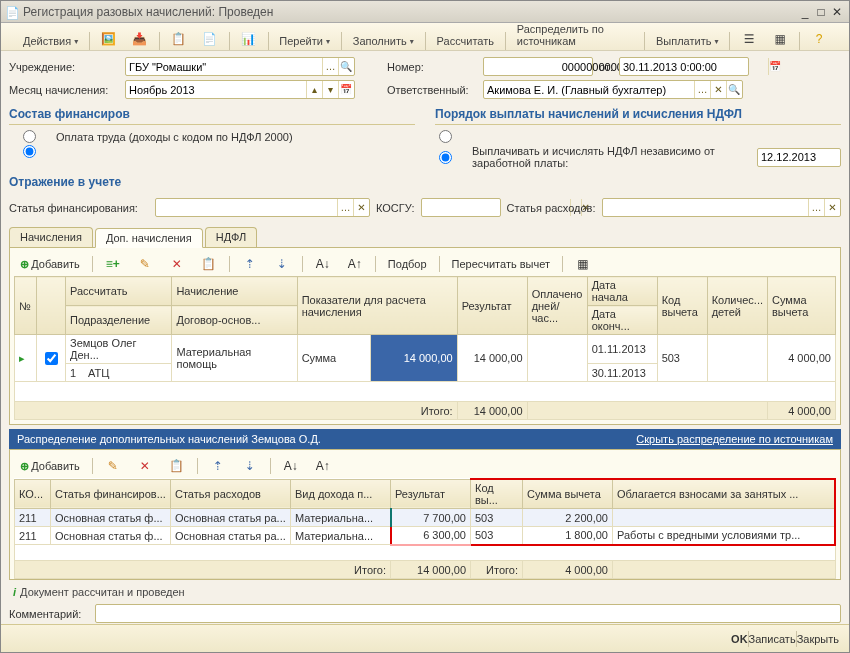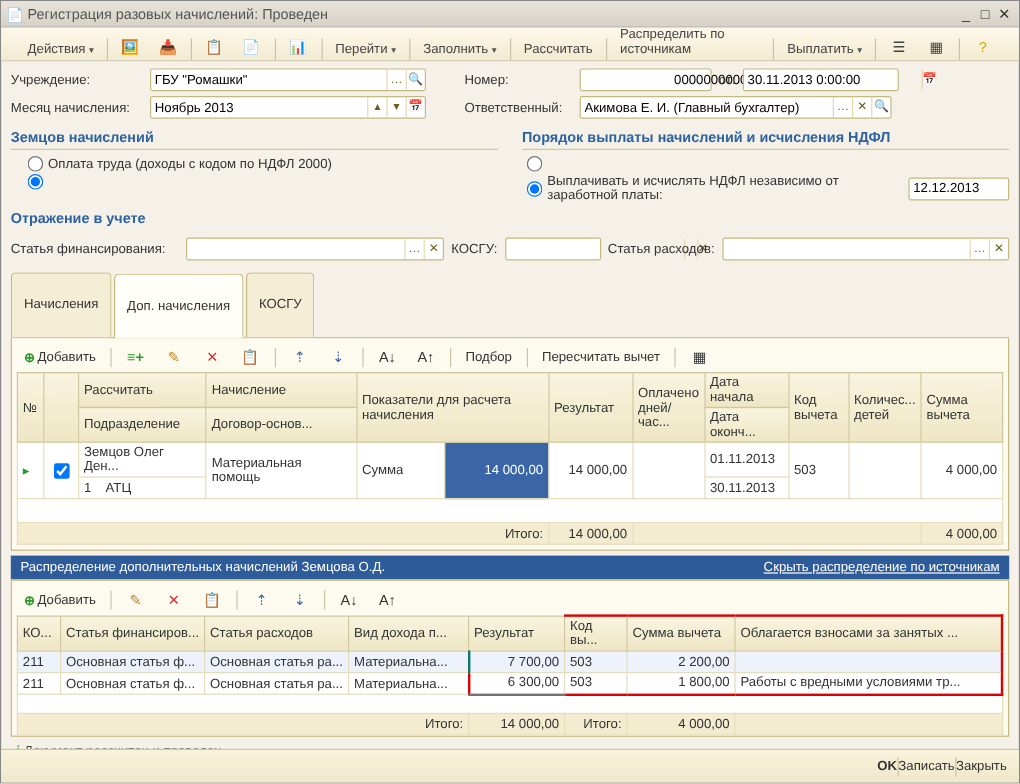--- a/index.html
+++ b/index.html
@@ -52,26 +52,26 @@
   .toolbar .sep { width: 1px; height: 18px; background: #cbc3a6; margin: 0 2px; }
   .ticon, .icon { display: inline-block; width: 16px; height: 16px; text-align:center; line-height:16px; font-size:12px;}
   .content { padding: 6px 8px 0 8px; flex: 1; overflow: hidden; display:flex; flex-direction:column; }
   .formrow { display: flex; align-items: center; margin-bottom: 4px; gap: 6px; }
   .lbl { font-size: 11px; color: #333; }
   .fldwrap { display:flex; align-items:center; border:1px solid #c4b97f; background:#fff; border-radius:2px; height:19px;}
   .fldwrap input { border:none; outline:none; font-size:11px; padding:0 3px; height:17px; flex:1; background:transparent;}
   .fldbtn { width:16px; text-align:center; color:#6a5c1c; font-size:10px; border-left:1px solid #e2d9b0; height:17px; line-height:17px; cursor:default;}
   .section-title { color: #2c62a0; font-weight: bold; font-size: 12px; margin: 4px 0 3px 0;}
   .hr { height:1px; background:#d3c892; margin: 1px 0 5px 0; }
-  .radio-row, .chk-row { display:flex; align-items:center; gap:4px; font-size:11px; margin:2px 0 2px 14px;}
+  .radio-row, .chk-row { display:flex; align-items:center; gap:20px; font-size:11px; margin:2px 0 2px 14px;}
   .radio-row input, .chk-row input { margin:0;}
   .two-col { display:flex; gap: 20px; }
   .two-col .col { flex:1; }
   .tabs { display:flex; border-bottom:1px solid #c4b97f; margin-top:6px;}
-  .tab { padding:20px 10px; border:1px solid #c4b97f; border-bottom:none; border-radius:4px 4px 0 0; margin-right:2px; background:#f4eed6; font-size:11px;}
+  .tab { padding:3px 10px; border:1px solid #c4b97f; border-bottom:none; border-radius:4px 4px 0 0; margin-right:2px; background:#f4eed6; font-size:11px;}
   .tab.active { background: #fffef8; border-bottom:1px solid #fffef8; position:relative; top:1px;}
   .tabpanel { border:1px solid #c4b97f; border-top:none; padding:4px; background:#fdfbef;}
   .subtoolbar { display:flex; align-items:center; gap:4px; height:24px; }
   .subtoolbar .tbtn { display:flex; align-items:center; padding:1px 5px; border:1px solid transparent; border-radius:3px; font-size:11px; gap:2px;}
   .subtoolbar .sep { width:1px; height:16px; background:#cbc3a6; margin:0 2px;}
   table.grid { border-collapse: collapse; width:100%; font-size:11px; background:#fff;}
   table.grid th { background:linear-gradient(#f9f4e0,#eee6c4); border:1px solid #cfc79f; padding:2px 4px; font-weight:normal; color:#333; text-align:left; height:18px;}
   table.grid td { border:1px solid #e4ddbd; padding:2px 4px; height:18px; }
   table.grid .num { text-align:right; }
   .bluebar { background:#2e5c9a; color:#fff; padding:4px 8px; display:flex; justify-content:space-between; font-size:11px; margin-top:4px;}
@@ -178,21 +178,21 @@
       <div class="fldwrap" style="width:260px">
         <input value="Акимова Е. И. (Главный бухгалтер)" style="">
         <span class="fldbtn">…</span>
         <span class="fldbtn">✕</span>
         <span class="fldbtn">🔍</span>
       </div>
     </div>
 
     <div class="two-col">
       <div class="col">
-        <div class="section-title">Земцов начислений</div>
+        <div class="section-title">Состав финансиров</div>
         <div class="hr"></div>
         <label class="radio-row">
             <input type="radio" name="r" style="">
             <span>Оплата труда (доходы с кодом по НДФЛ 2000)</span>
           </label>
         <label class="radio-row">
             <input type="radio" name="r" checked="" style="">
           </label>
       </div>
       <div class="col">
@@ -232,21 +232,21 @@
       <div class="fldwrap" style="flex:1">
           <input style="">
           <span class="fldbtn">…</span>
           <span class="fldbtn">✕</span>
         </div>
     </div>
 
     <div class="tabs">
       <div class="tab">Начисления</div>
       <div class="tab active">Доп. начисления</div>
-      <div class="tab">КОСГУ</div>
+      <div class="tab">НДФЛ</div>
     </div>
     <div class="tabpanel">
 
       <div class="subtoolbar">
         <div class="tbtn">
             <span class="greenplus">⊕</span>
             <span>Добавить</span>
           </div>
         <div class="sep"></div>
         <div class="tbtn">
@@ -407,21 +407,21 @@
             <td class="num" style="border-left:2px solid #0f766e">7 700,00</td>
             <td>503</td>
             <td class="num">2 200,00</td>
             <td style="border-right:2px solid #d00"></td>
           </tr>
           <tr>
             <td>211</td>
             <td>Основная статья ф...</td>
             <td>Основная статья ра...</td>
             <td>Материальна...</td>
-            <td class="num" style="border-left:2px solid #d00;border-bottom:2px solid #737373">6 300,00</td>
+            <td class="num" style="border-left:2px solid #d00;border-bottom:2px solid #fca5a5">6 300,00</td>
             <td style="border-bottom:2px solid #d00">503</td>
             <td class="num" style="border-bottom:2px solid #d00">1 800,00</td>
             <td style="border-right:2px solid #d00;border-bottom:2px solid #d00">Работы с вредными условиями тр...</td>
           </tr>
           <tr>
               <td colspan="8" style="height:16px;"></td>
             </tr>
           <tr class="footer-row">
             <td colspan="4" class="num">Итого:</td>
             <td class="num">14 000,00</td>

